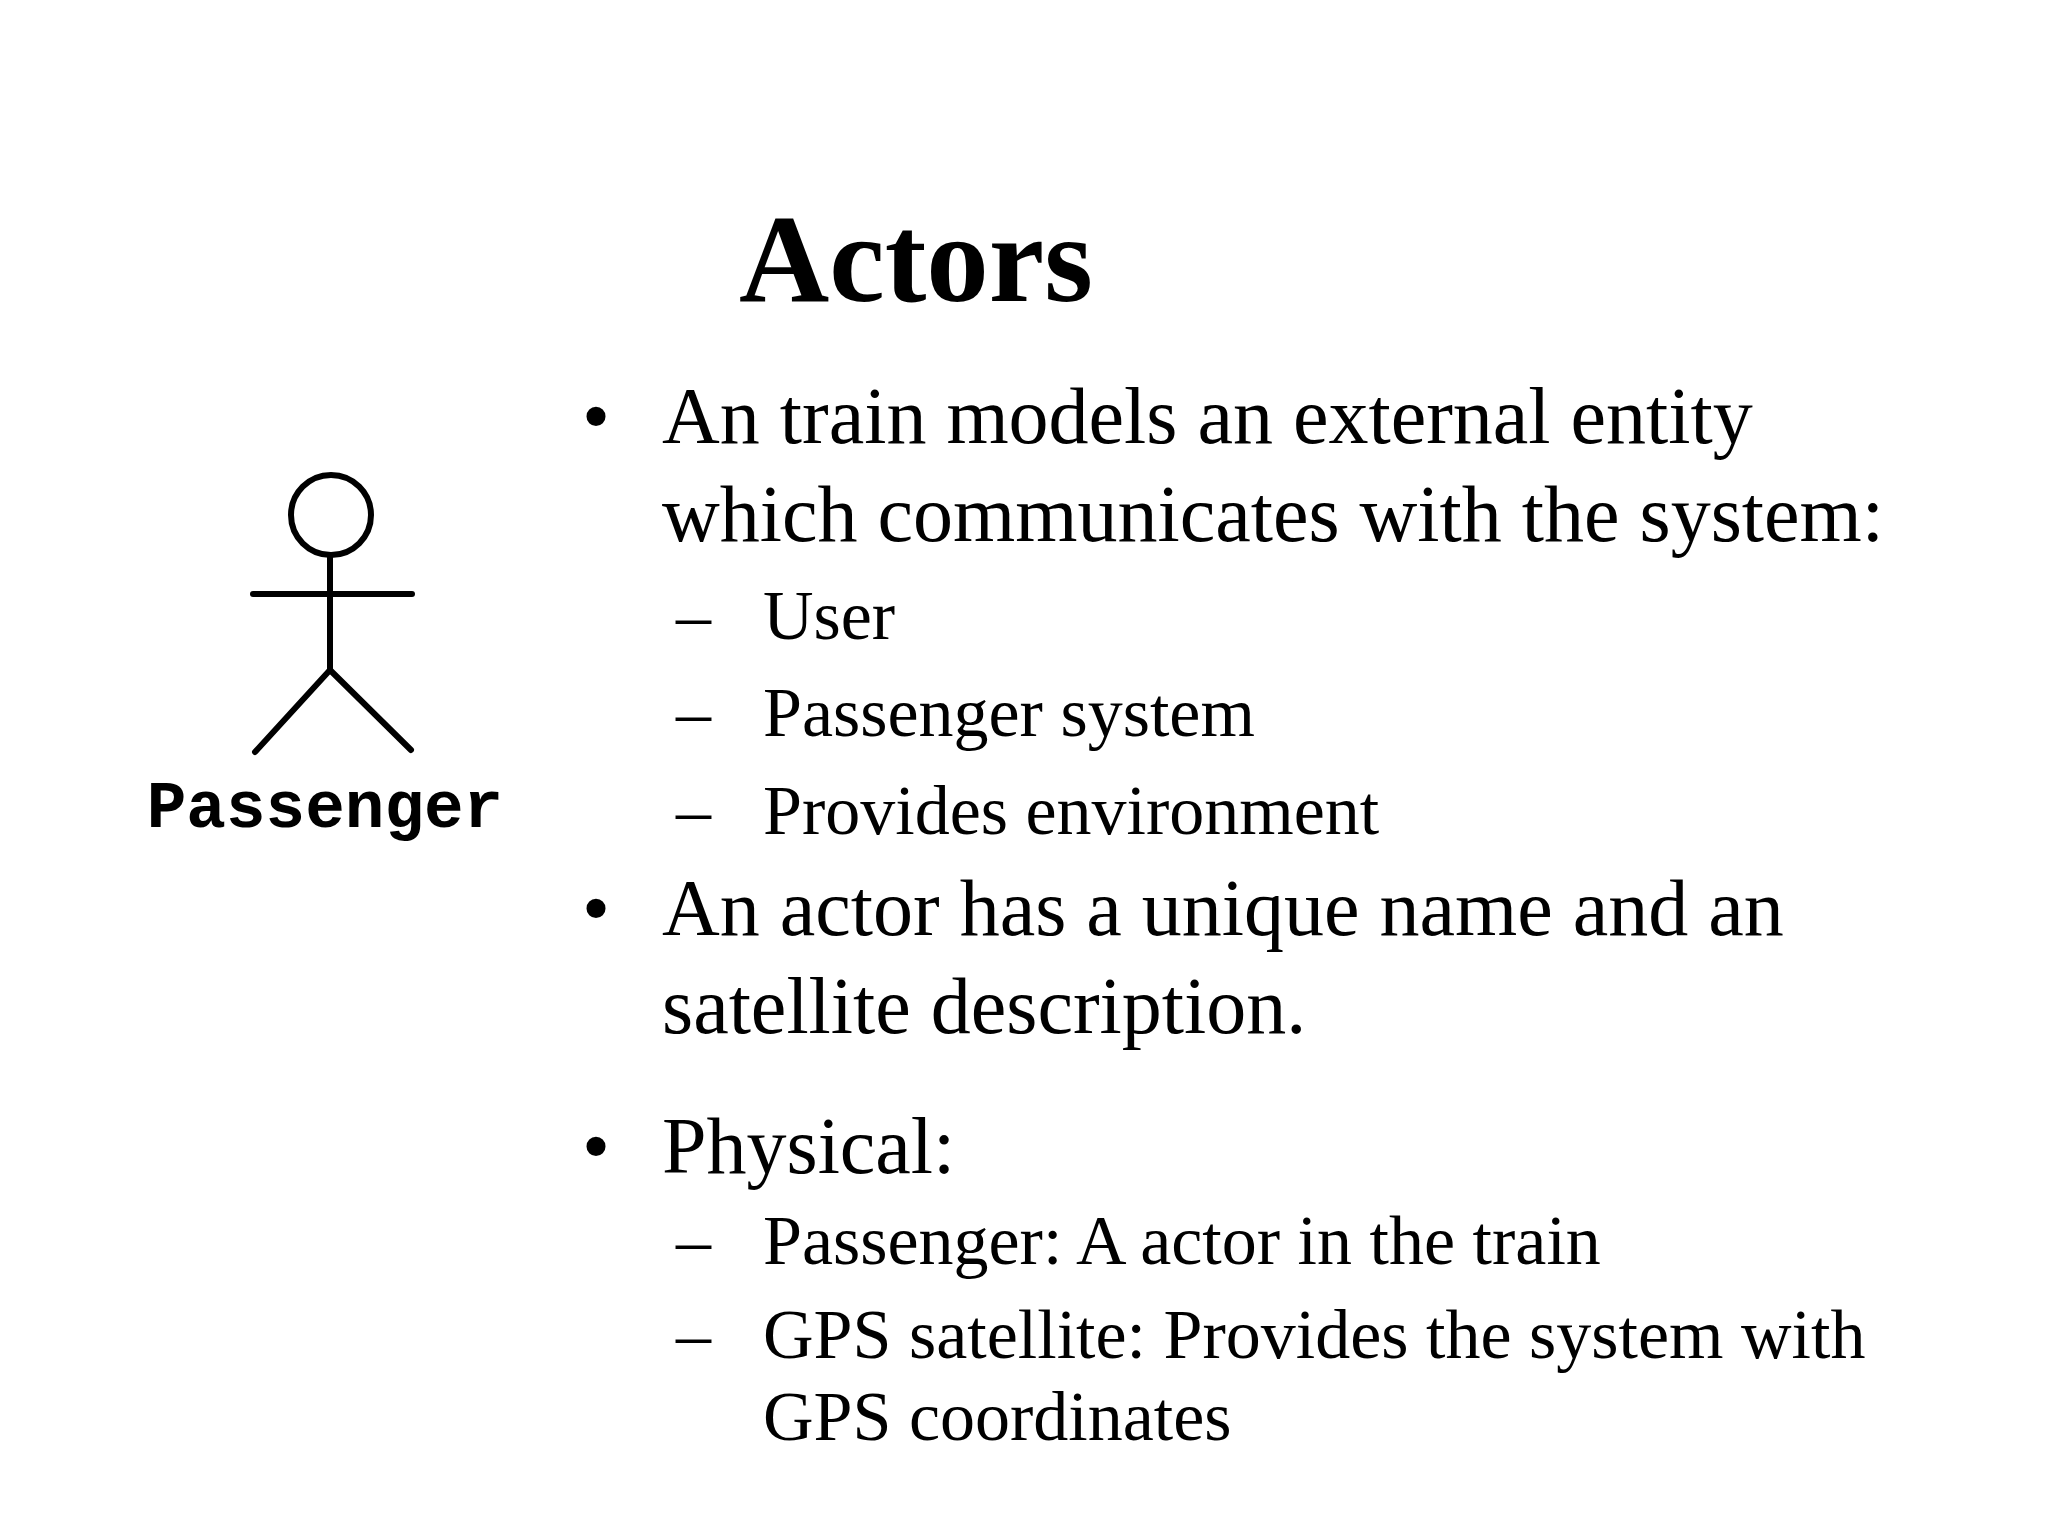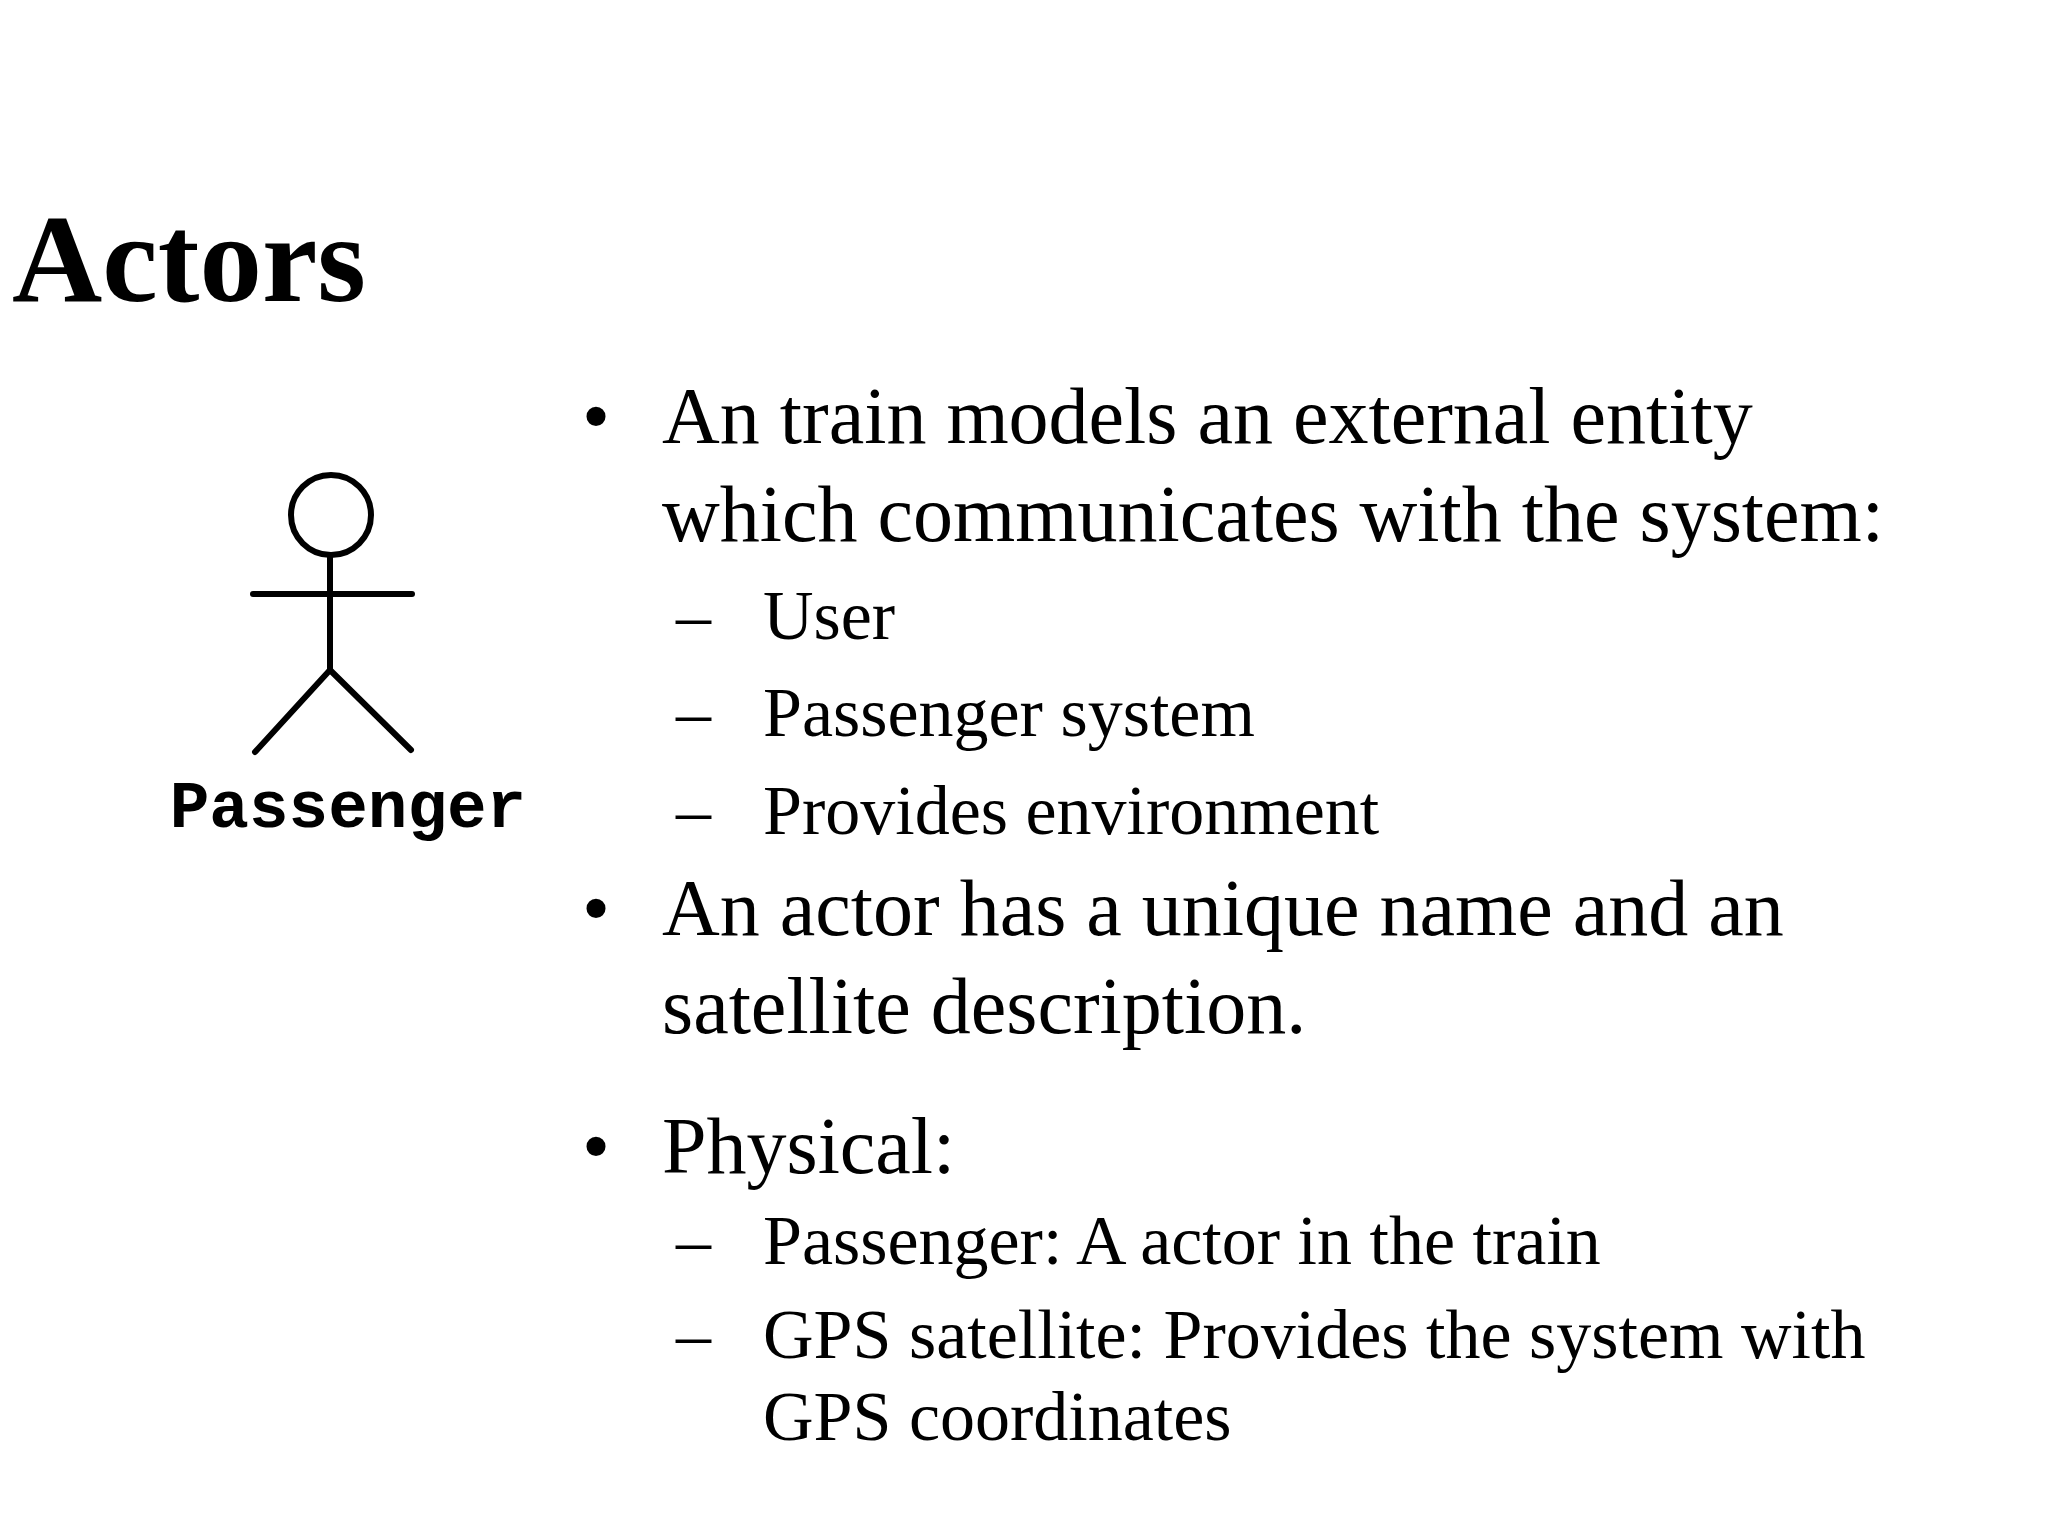--- a/index.html
+++ b/index.html
@@ -11,38 +11,39 @@
     position: relative;
     width: 2048px;
     height: 1536px;
     background: #ffffff;
     color: #000000;
     font-family: "Liberation Serif", serif;
     overflow: hidden;
   }
   .title {
     position: absolute;
-    left: 12px;
+    left: 0;
     top: 100px;
     width: 1832px;
+    text-align: center;
     font-size: 125px;
     line-height: 150px;
     white-space: nowrap;
   }
   
   .actor-figure {
     position: absolute;
     left: 240px;
     top: 460px;
     width: 185px;
     height: 300px;
   }
   .actor-label {
     position: absolute;
-    left: 148px;
+    left: 125px;
     top: 770px;
     width: 400px;
     text-align: center;
     font-family: "Liberation Mono", monospace;
     font-weight: bold;
     font-size: 66px;
     line-height: 79px;
     white-space: nowrap;
   }
   

